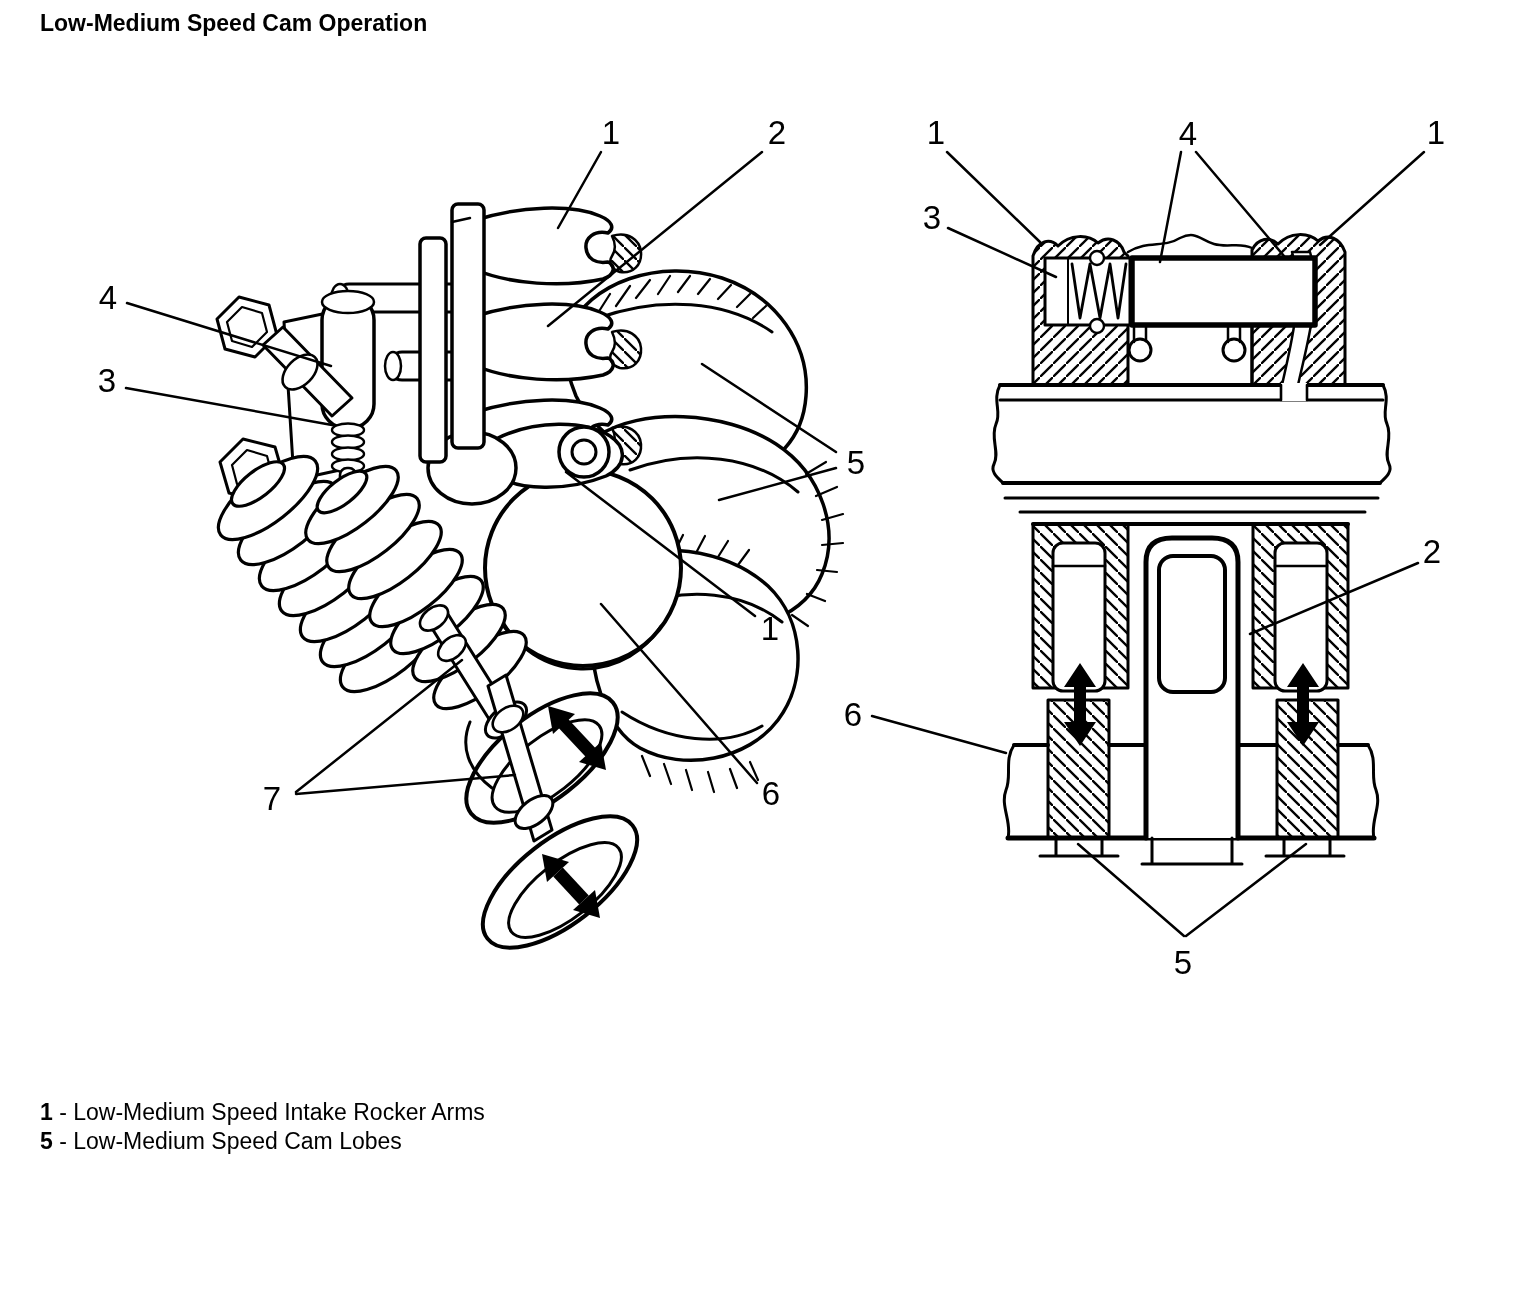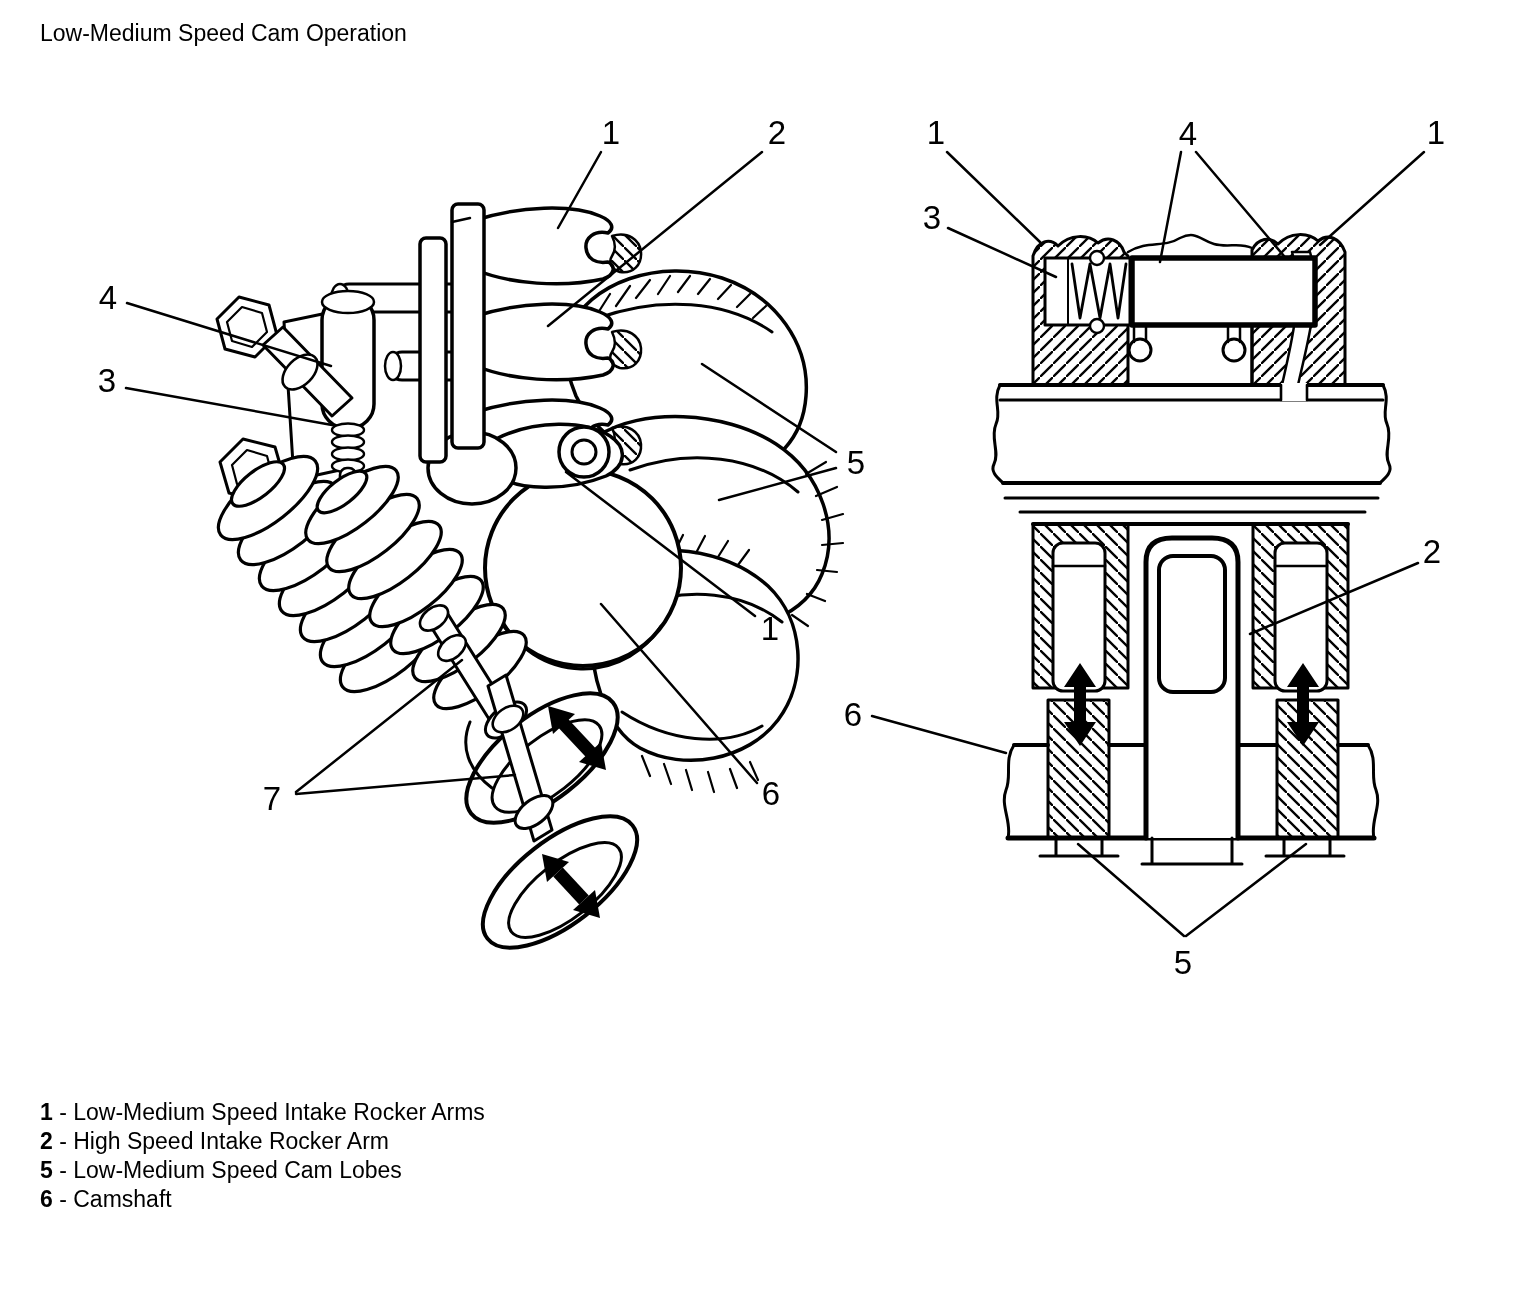--- a/index.html
+++ b/index.html
@@ -1,18 +1,18 @@
 <!DOCTYPE html>
 <html><head>
 <meta charset="utf-8">
 <style>
   html,body{margin:0;padding:0;background:#fff;}
   .page{position:relative;width:1536px;height:1314px;background:#fff;overflow:hidden;
         font-family:"Liberation Sans",sans-serif;color:#000;}
-  .title{position:absolute;left:40px;top:20px;font-size:23px;font-weight:normal;text-align:right;}
+  .title{position:absolute;left:40px;top:10px;font-size:23px;font-weight:bold;text-align:right;}
   svg.art{position:absolute;left:0;top:0;}
   .callout-layer{position:absolute;left:0;top:0;width:100%;height:100%;pointer-events:none;}
   .callout{position:absolute;transform:translate(-50%,-50%);font-size:33px;line-height:1;
            font-weight:400;color:#000;}
   .legend{position:absolute;left:40px;top:1098px;font-size:23px;line-height:29px;}
   .legend-row{white-space:nowrap;}
   .ln{font-weight:bold;}
 </style>
 </head>
 <body>
@@ -267,19 +267,17 @@
       <div class="callout" style="left: 1436px; top: 132px;">1</div>
       <div class="callout" style="left: 932px; top: 217px;">3</div>
       <div class="callout" style="left: 1432px; top: 551px;">2</div>
       <div class="callout" style="left: 853px; top: 714px;">6</div>
       <div class="callout" style="left: 1183px; top: 962px;">5</div>
     </div>
 
   <div class="legend">
     <div>
         <div class="legend-row"><span class="ln">1</span> - <span class="lt">Low-Medium Speed Intake Rocker Arms</span></div>
-        <div class="legend-row"><span class="ln">2</span> - <span class="lt">High Speed Intake Rocker Arm</span></div>
         <div class="legend-row"><span class="ln">5</span> - <span class="lt">Low-Medium Speed Cam Lobes</span></div>
-        <div class="legend-row"><span class="ln">6</span> - <span class="lt">Camshaft</span></div>
       </div>
   </div>
 
 </div>
 
 </body></html>

